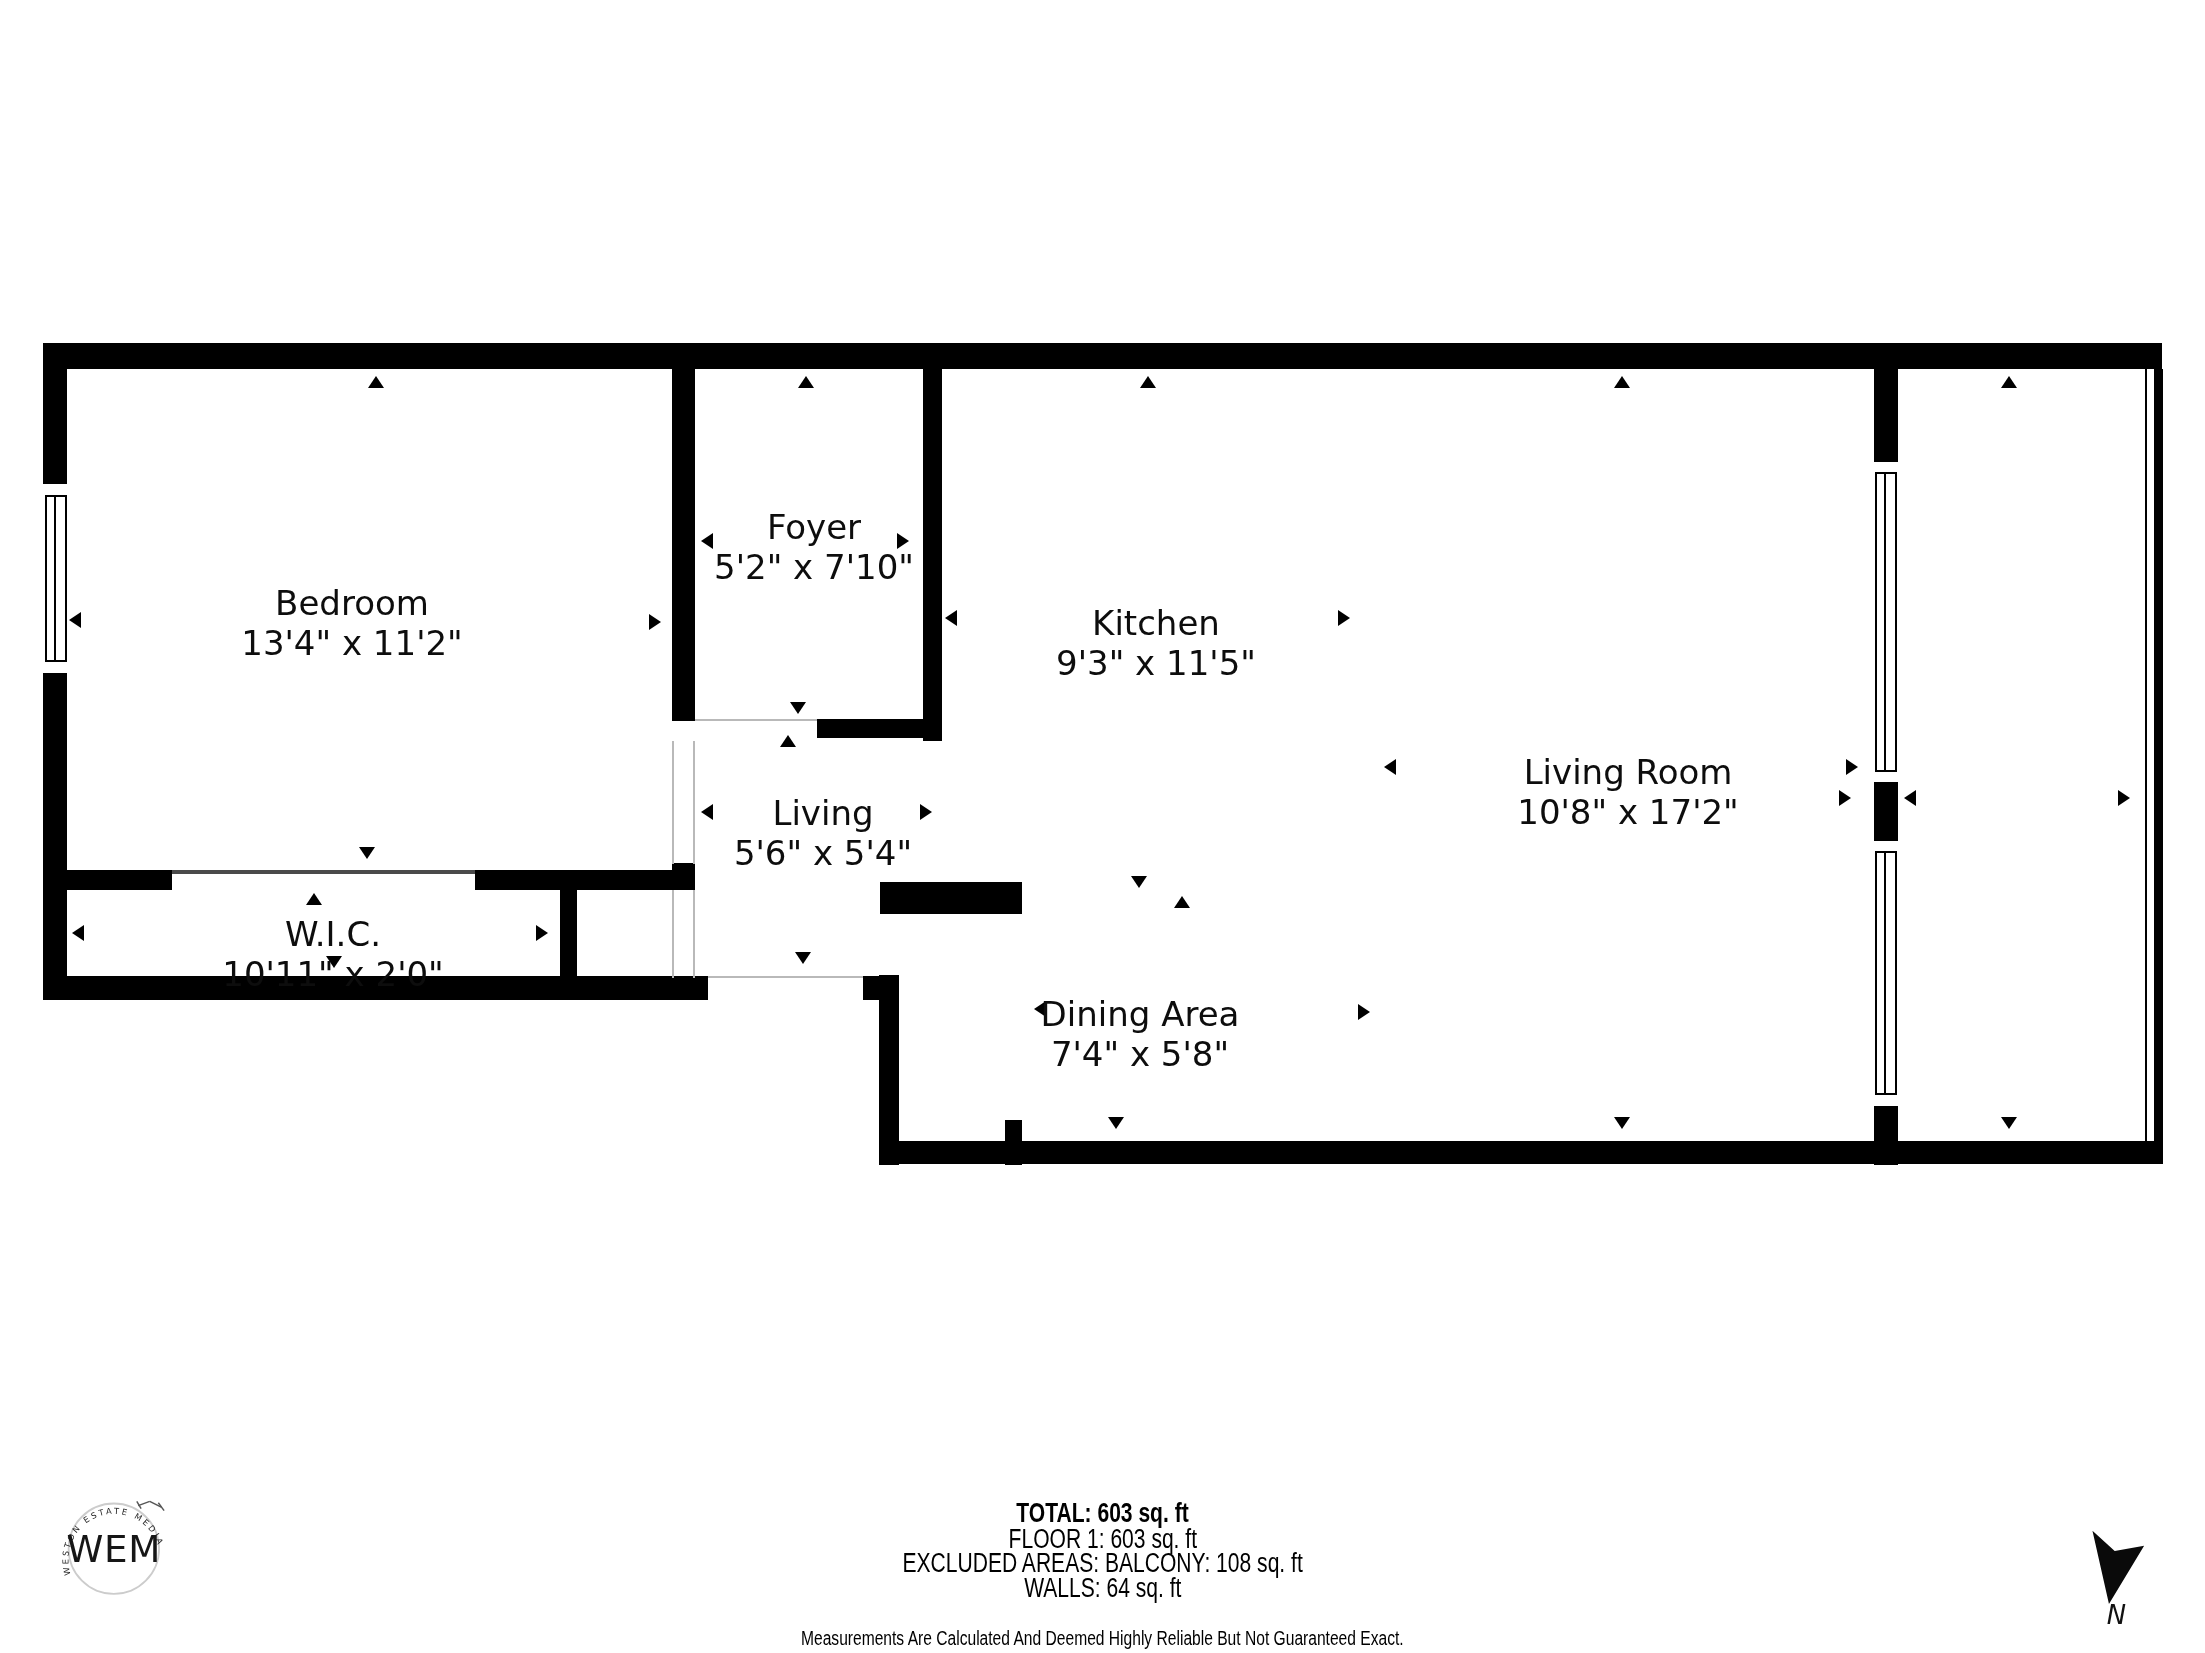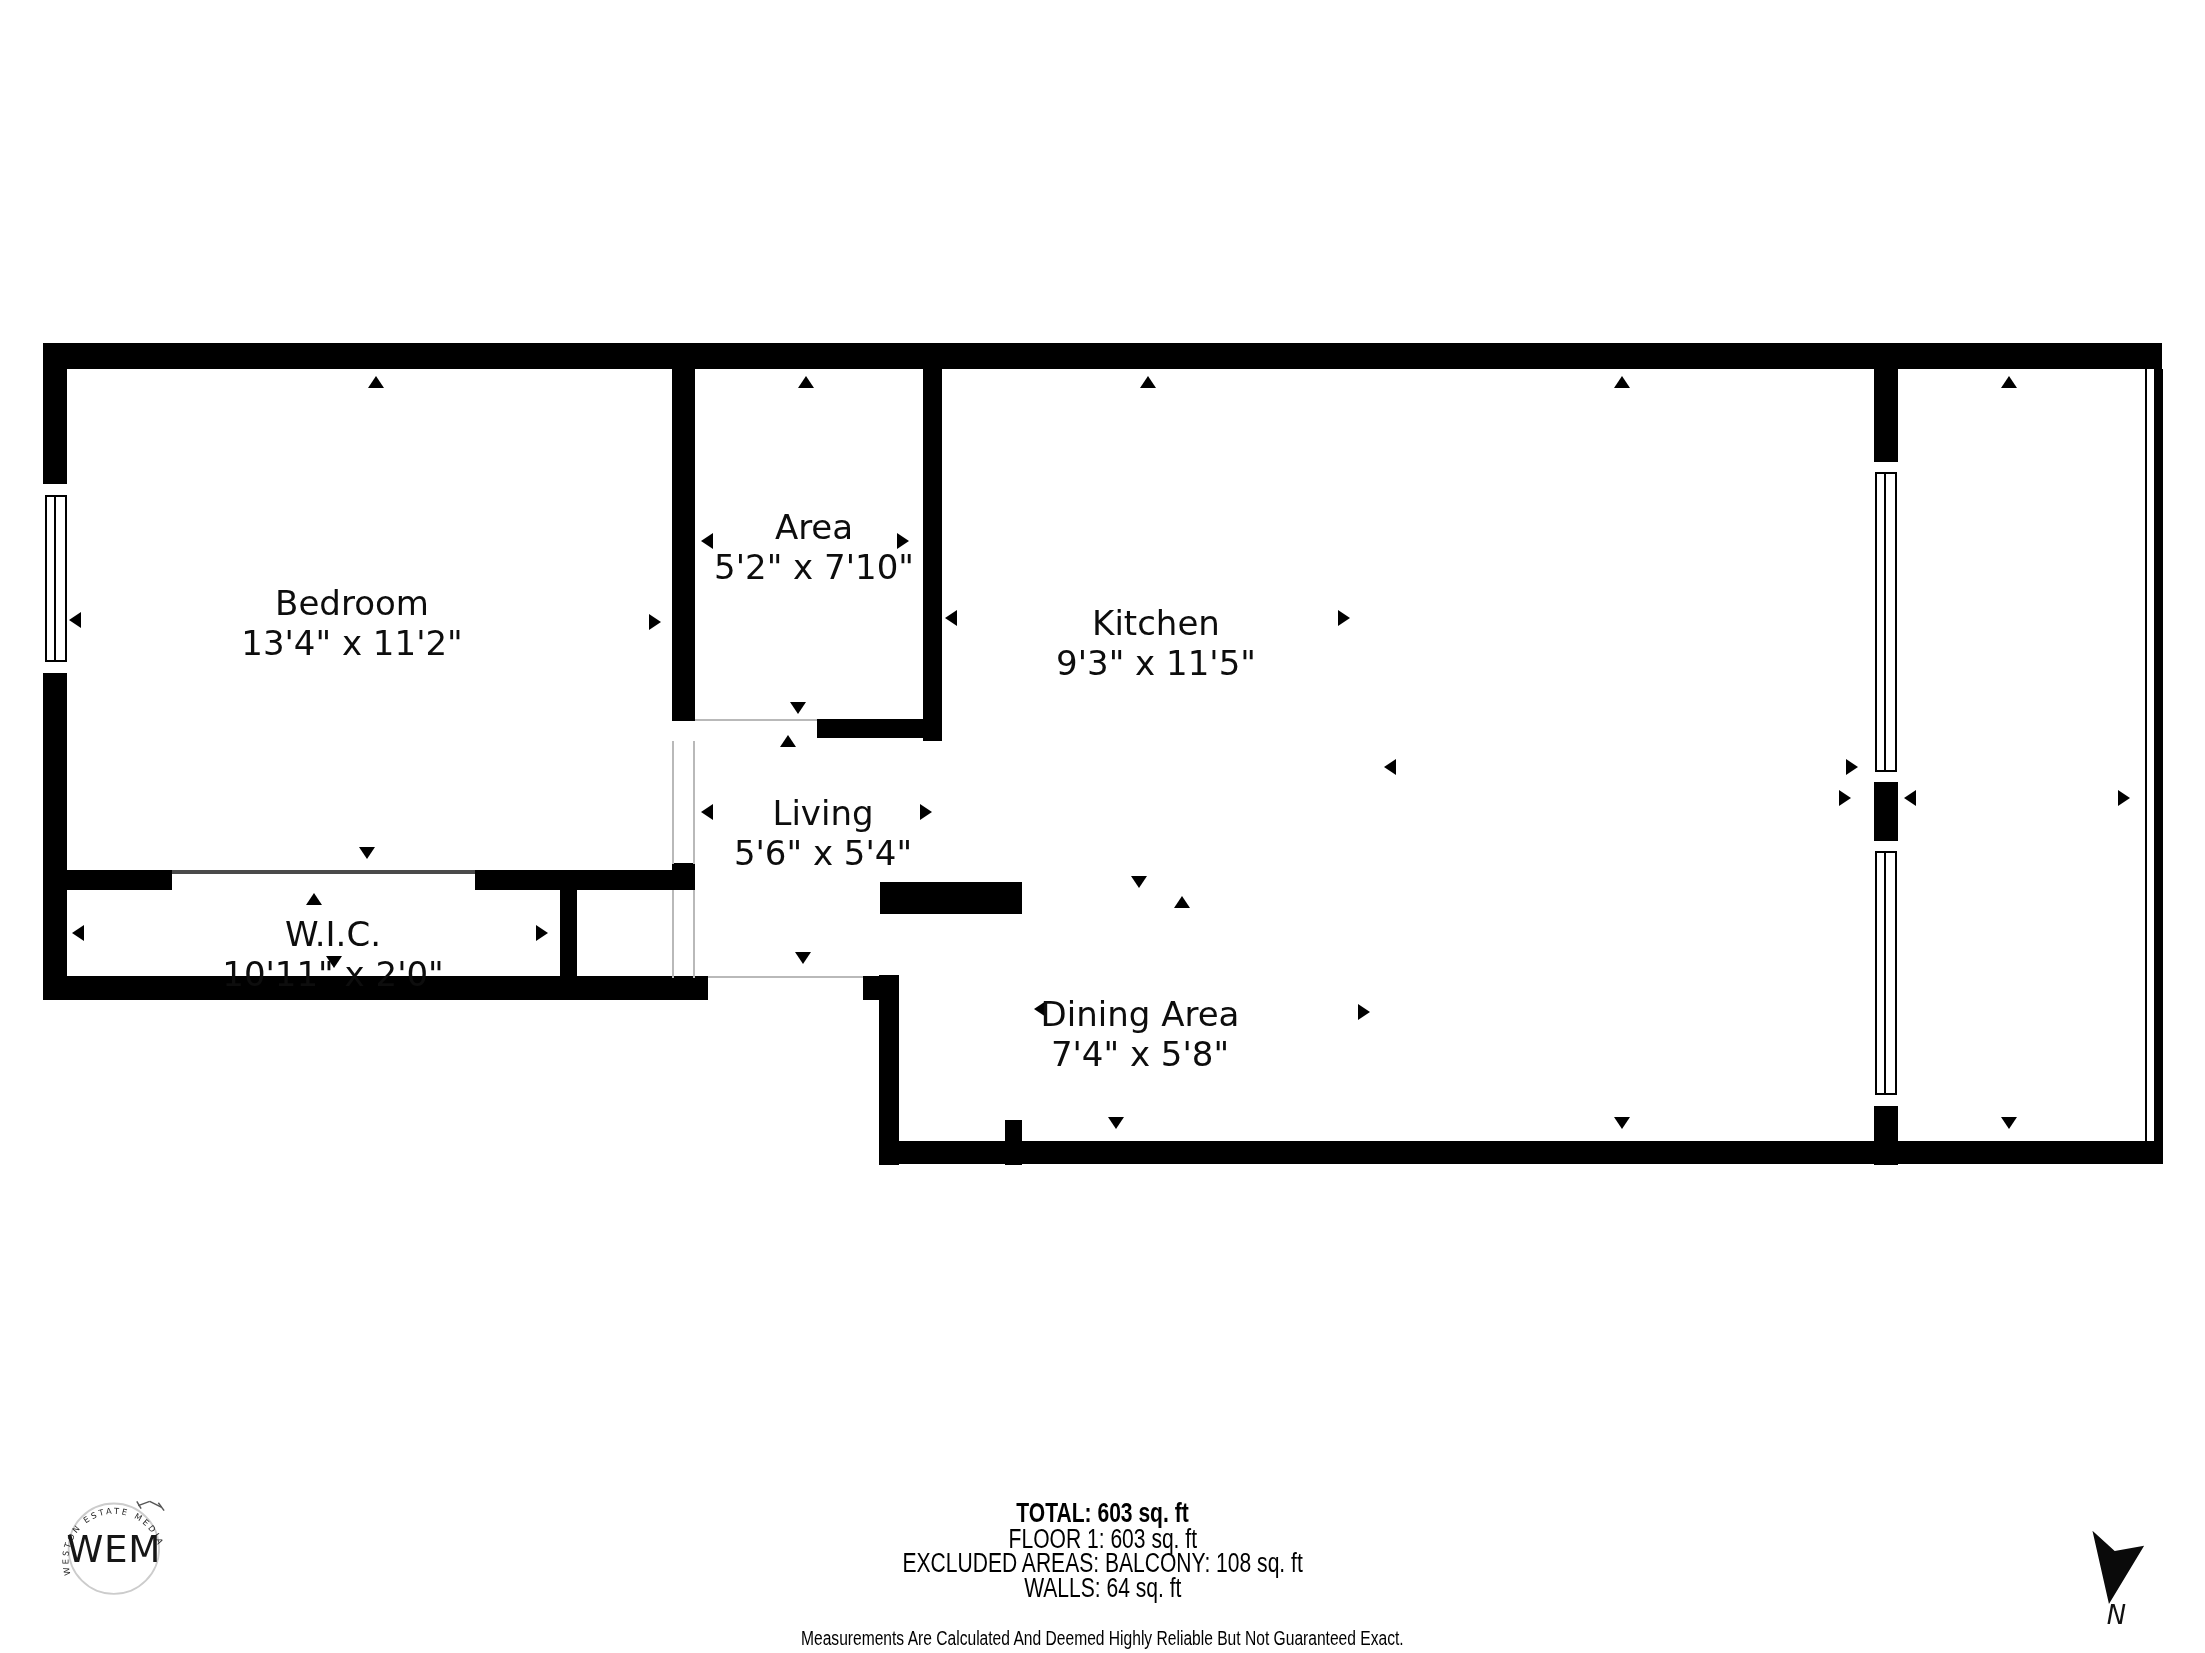--- a/index.html
+++ b/index.html
@@ -98,26 +98,30 @@
   <div class="tri tr" style="left:920px;top:804px"></div>
   <div class="tri tr" style="left:1358px;top:1004px"></div>
   <div class="tri tr" style="left:1839px;top:790px"></div>
   <div class="tri tr" style="left:2118px;top:790px"></div>
 
   <div class="room-label" style="left:352px;top:583px">
     <span>Bedroom</span><br>
     <span>13'4" x 11'2"</span>
   </div>
   <div class="room-label" style="left:814px;top:507px">
-    <span>Area</span><br>
+    <span>Foyer</span><br>
     <span>5'2" x 7'10"</span>
   </div>
   <div class="room-label" style="left:1156px;top:603px">
     <span>Kitchen</span><br>
     <span>9'3" x 11'5"</span>
+  </div>
+  <div class="room-label" style="left:1628px;top:752px">
+    <span>Living Room</span><br>
+    <span>10'8" x 17'2"</span>
   </div>
   <div class="room-label" style="left:823px;top:793px">
     <span>Living</span><br>
     <span>5'6" x 5'4"</span>
   </div>
   <div class="room-label" style="left:333px;top:914px">
     <span>W.I.C.</span><br>
     <span>10'11" x 2'0"</span>
   </div>
   <div class="room-label" style="left:1140px;top:994px">

